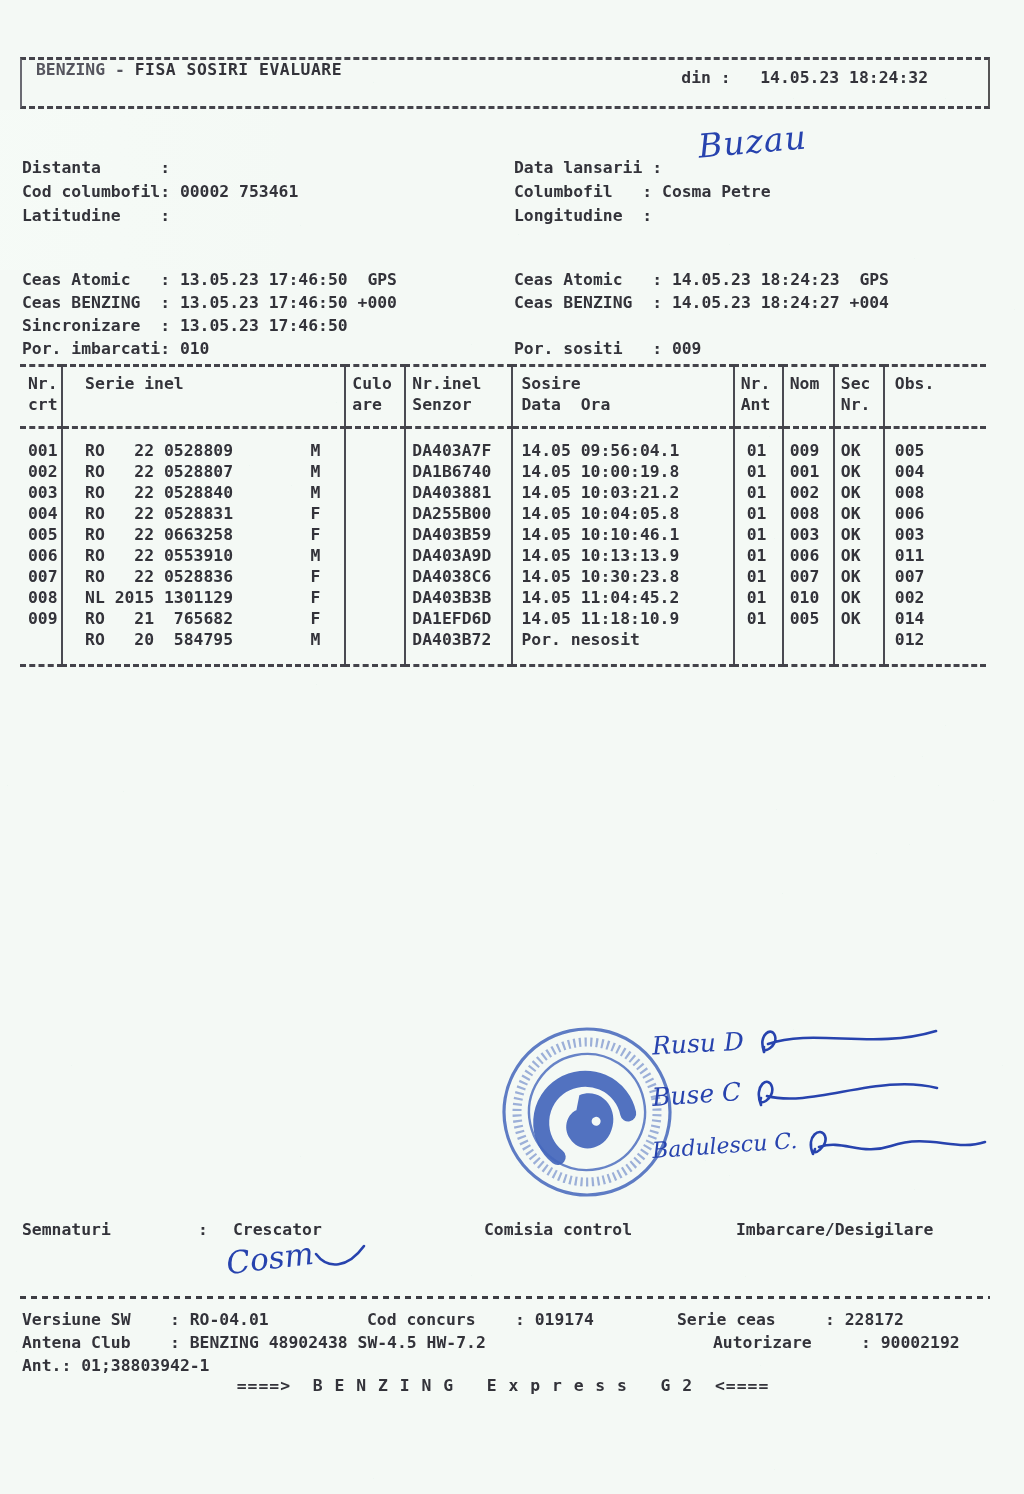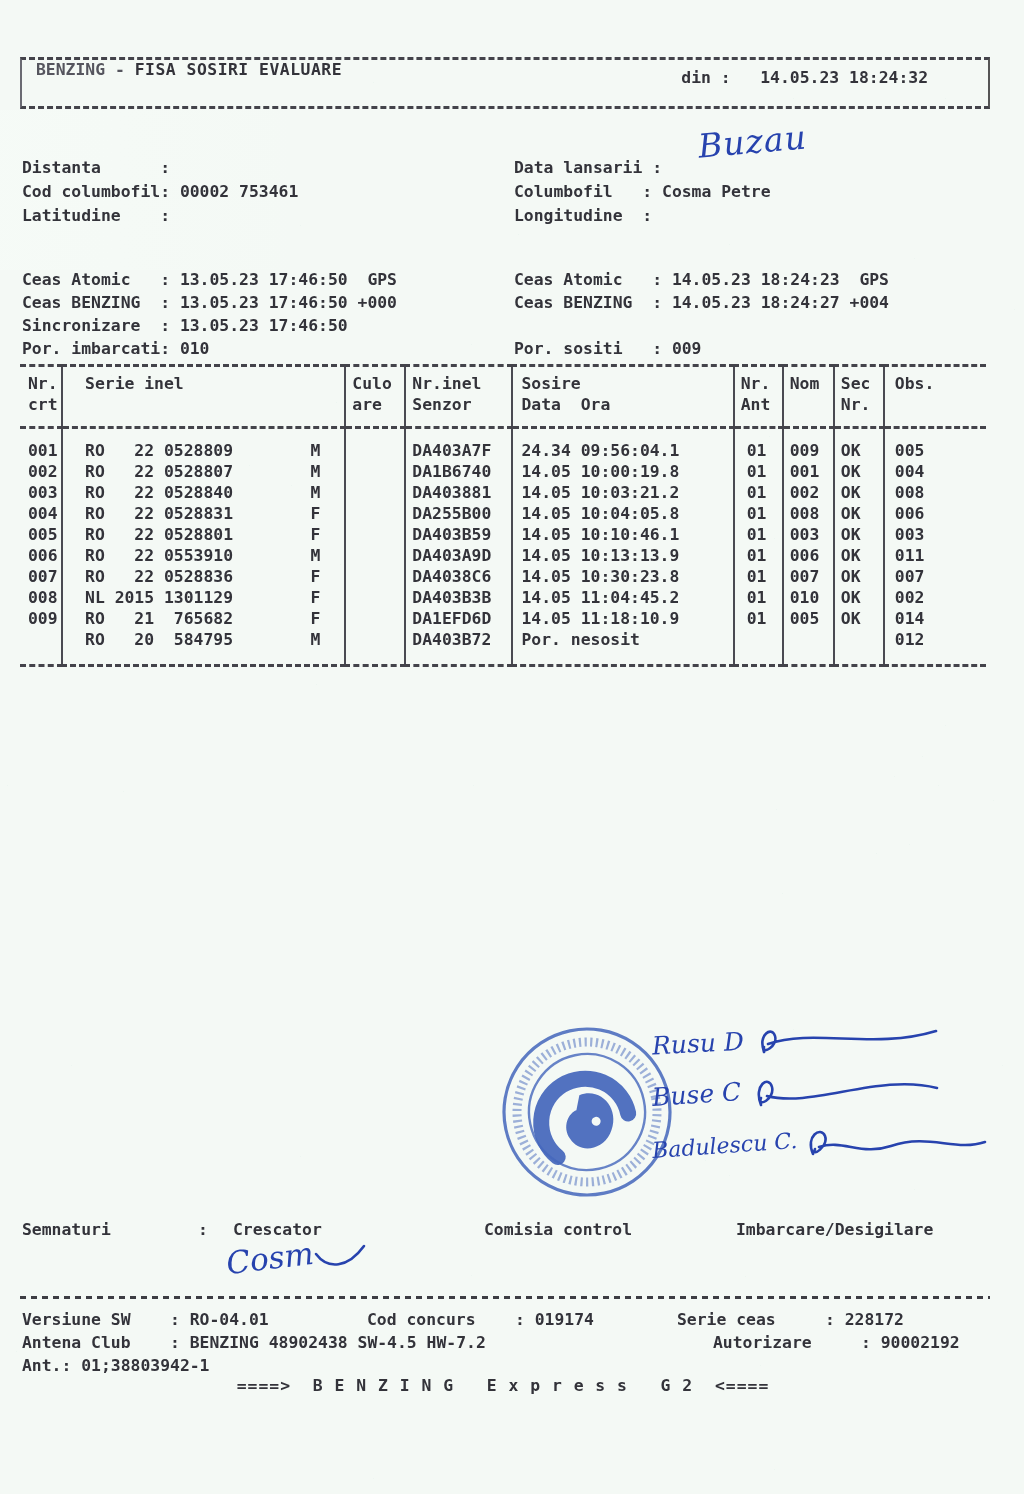--- a/index.html
+++ b/index.html
@@ -142,21 +142,21 @@
           <th class="c-sec vb"><div>Sec</div><div>Nr.</div></th>
           <th class="c-obs"><div>Obs.</div><div></div></th>
         </tr>
       </thead>
       <tbody>
         <tr>
           <td class="c-nr vb">001</td>
           <td class="c-serie vb"><div class="inner"><span>RO   22 0528809</span><span>M</span></div></td>
           <td class="c-culo vb"></td>
           <td class="c-senzor vb">DA403A7F</td>
-          <td class="c-sosire vb">24.34 09:56:04.1</td>
+          <td class="c-sosire vb">14.05 09:56:04.1</td>
           <td class="c-ant vb">01</td>
           <td class="c-nom vb">009</td>
           <td class="c-sec vb">OK</td>
           <td class="c-obs">005</td>
         </tr>
         <tr>
           <td class="c-nr vb">002</td>
           <td class="c-serie vb"><div class="inner"><span>RO   22 0528807</span><span>M</span></div></td>
           <td class="c-culo vb"></td>
           <td class="c-senzor vb">DA1B6740</td>
@@ -183,21 +183,21 @@
           <td class="c-culo vb"></td>
           <td class="c-senzor vb">DA255B00</td>
           <td class="c-sosire vb">14.05 10:04:05.8</td>
           <td class="c-ant vb">01</td>
           <td class="c-nom vb">008</td>
           <td class="c-sec vb">OK</td>
           <td class="c-obs">006</td>
         </tr>
         <tr>
           <td class="c-nr vb">005</td>
-          <td class="c-serie vb"><div class="inner"><span>RO   22 0528801</span><span>F</span></div></td>
+          <td class="c-serie vb"><div class="inner"><span>RO   22 0663258</span><span>F</span></div></td>
           <td class="c-culo vb"></td>
           <td class="c-senzor vb">DA403B59</td>
           <td class="c-sosire vb">14.05 10:10:46.1</td>
           <td class="c-ant vb">01</td>
           <td class="c-nom vb">003</td>
           <td class="c-sec vb">OK</td>
           <td class="c-obs">003</td>
         </tr>
         <tr>
           <td class="c-nr vb">006</td>

